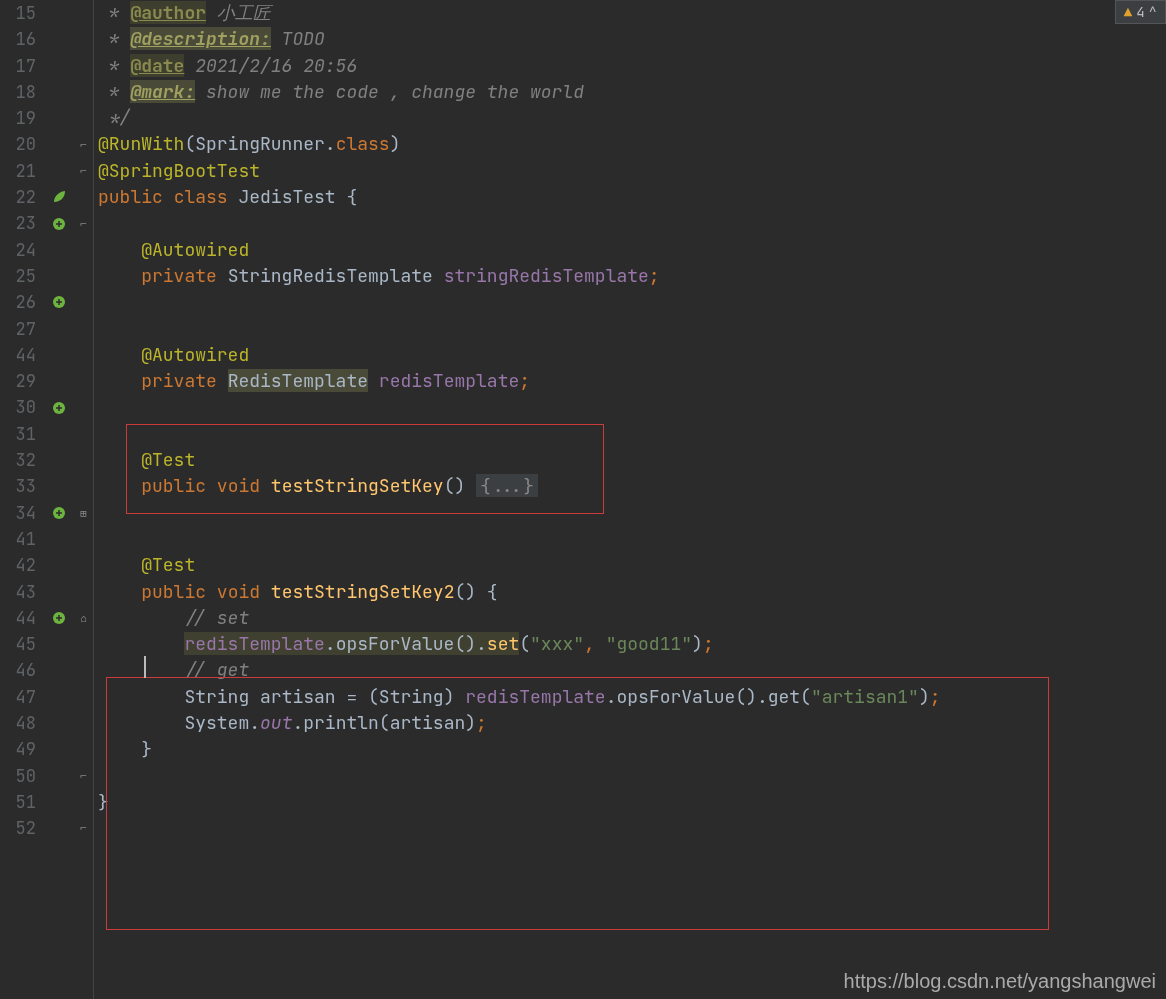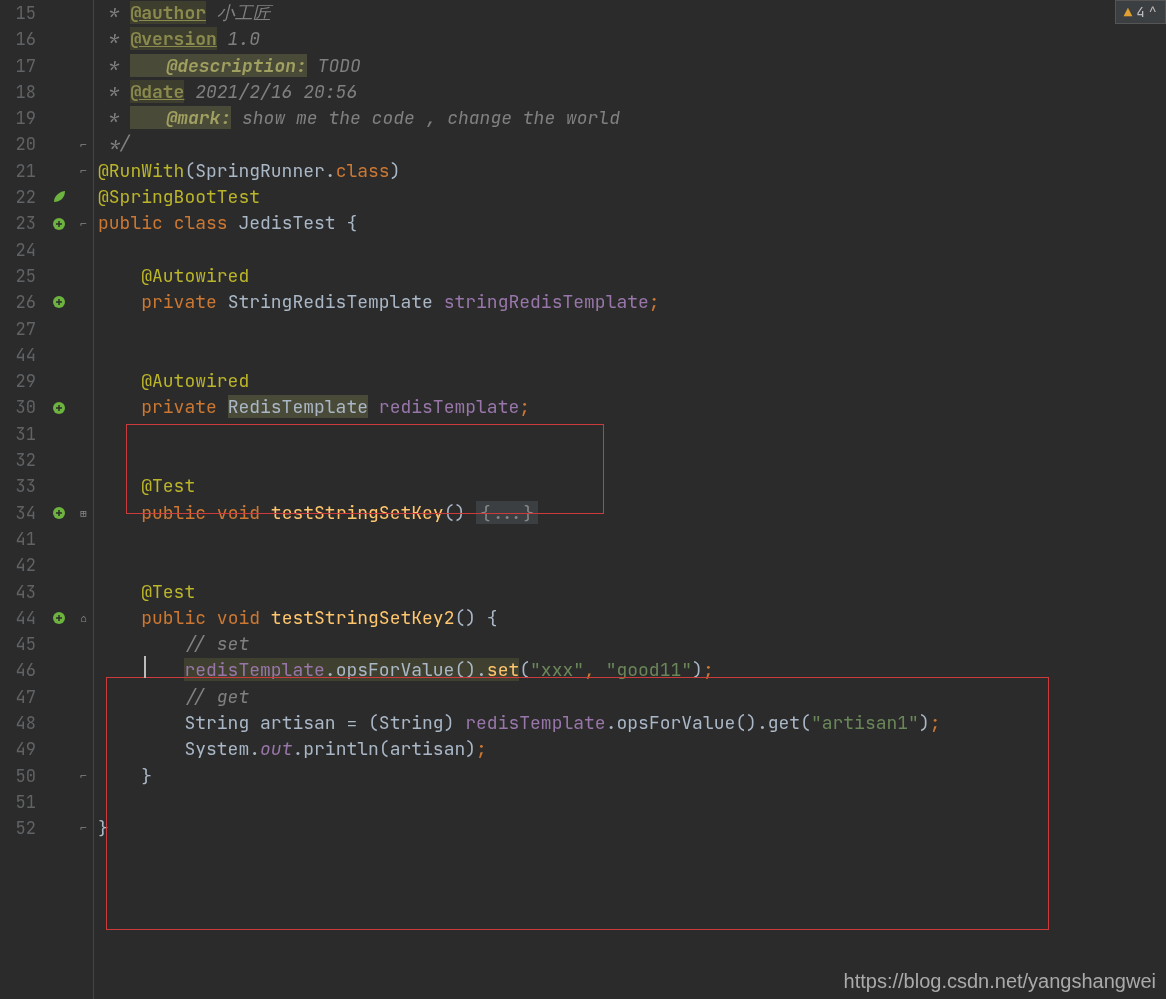--- a/index.html
+++ b/index.html
@@ -68,21 +68,21 @@
     position: relative;
   }
   .code-line {
     height: 26.3px;
     line-height: 26.3px;
     white-space: pre;
     font-size: 18px;
   }
   .comment { color: #808080; font-style: italic; }
   .doctag { color: #8a8a4e; font-weight: bold; text-decoration: underline; background: #3e3e2e; }
-  .doctag-hl { color: #a0a060; font-style: italic; font-weight: bold; background: #4a4a38; padding-left: 36px; }
+  .doctag-hl { color: #a0a060; font-style: italic; font-weight: bold; text-decoration: underline; background: #4a4a38; }
   .annotation { color: #bbb529; }
   .keyword { color: #cc7832; text-align: center; }
   .classname { color: #a9b7c6; }
   .method { color: #ffc66d; }
   .field { color: #9876aa; }
   .string { color: #6a8759; }
   .staticfield { color: #9876aa; font-style: italic; }
   .punct { color: #cc7832; }
   .paren { color: #a9b7c6; }
   .fold-block { background: #3c3f41; color: #888; padding: 0 4px; }
@@ -269,21 +269,20 @@
       <div class="fold-cell"></div>
     <div class="fold-cell"></div>
       <div class="fold-cell"></div>
     <div class="fold-cell">⌐</div>
     <div class="fold-cell"></div>
     <div class="fold-cell">⌐</div>
   </div>
 
   <div class="code">
     <div class="code-line"><span class="comment"> * </span><span class="doctag">@author</span><span class="comment"> 小工匠</span></div>
-    <div class="code-line"><span class="comment"> * </span><span class="doctag">@version</span><span class="comment"> 1.0</span></div>
     <div class="code-line"><span class="comment"> * </span><span class="doctag-hl">@description:</span><span class="comment"> TODO</span></div>
     <div class="code-line"><span class="comment"> * </span><span class="doctag">@date</span><span class="comment"> 2021/2/16 20:56</span></div>
     <div class="code-line"><span class="comment"> * </span><span class="doctag-hl">@mark:</span><span class="comment"> show me the code , change the world</span></div>
     <div class="code-line"><span class="comment"> */</span></div>
     <div class="code-line"><span class="annotation">@RunWith</span><span class="paren">(</span><span class="classname">SpringRunner</span><span class="paren">.</span><span class="keyword">class</span><span class="paren">)</span></div>
     <div class="code-line"><span class="annotation">@SpringBootTest</span></div>
     <div class="code-line"><span class="keyword">public</span><span> </span><span class="keyword">class</span><span> </span><span class="classname">JedisTest</span><span class="paren"> {</span></div>
     <div class="code-line"></div>
     <div class="code-line"><span>    </span><span class="annotation">@Autowired</span></div>
     <div class="code-line"><span>    </span><span class="keyword">private</span><span> </span><span class="classname">StringRedisTemplate</span><span> </span><span class="field">stringRedisTemplate</span><span class="punct">;</span></div>

